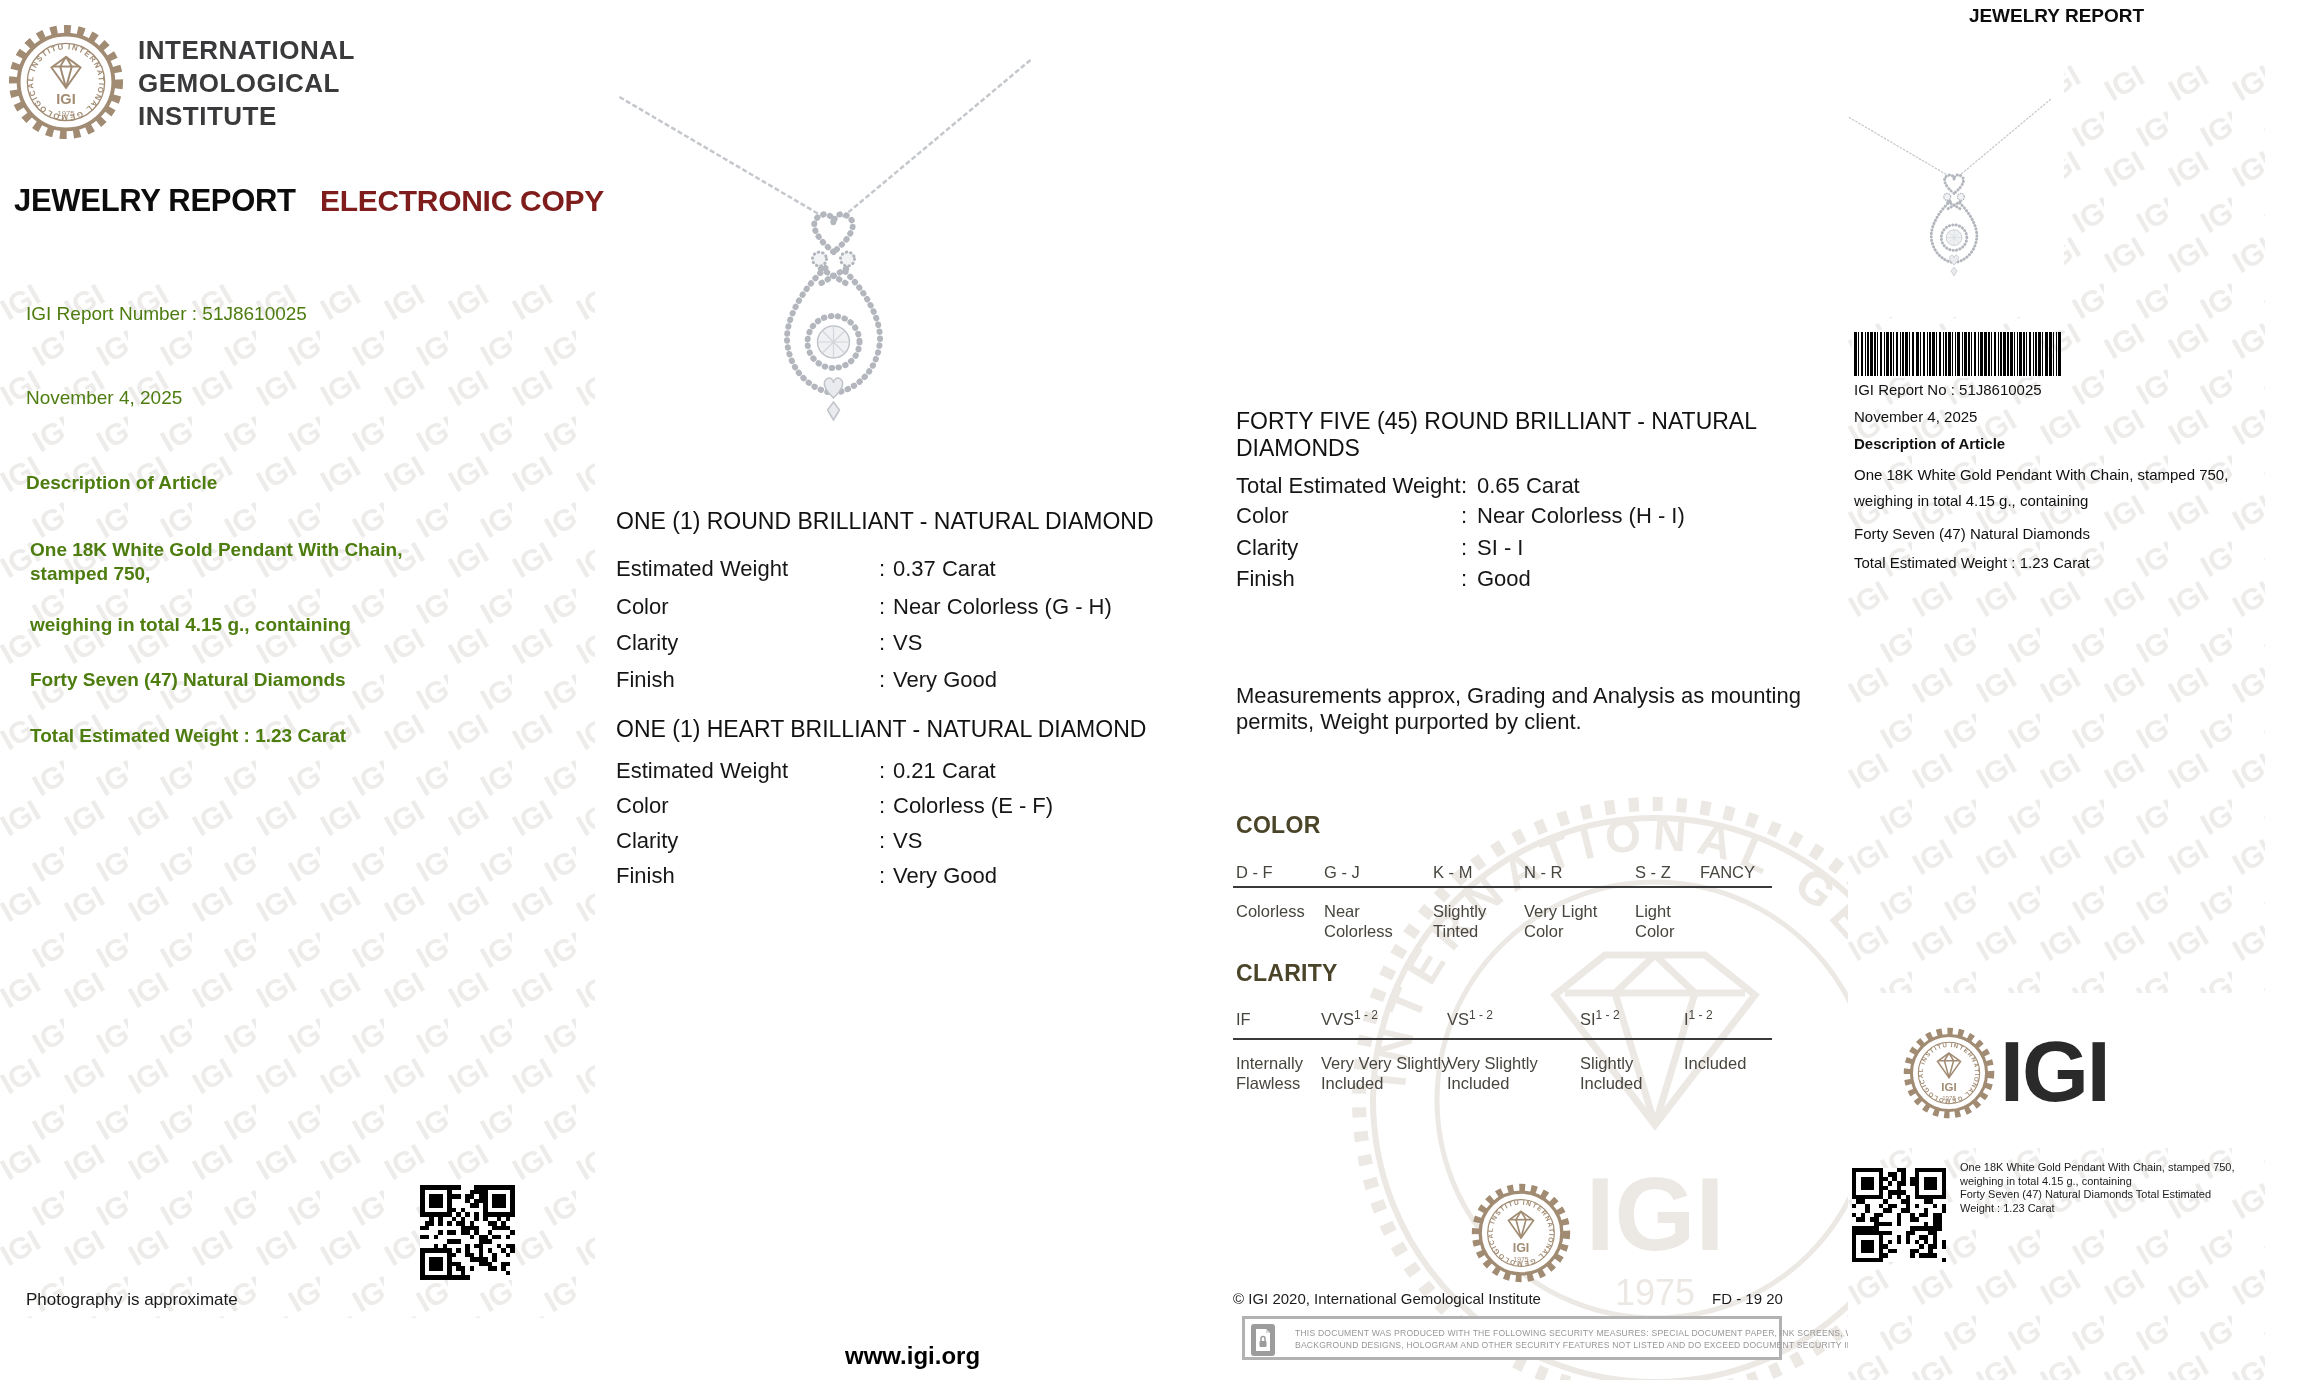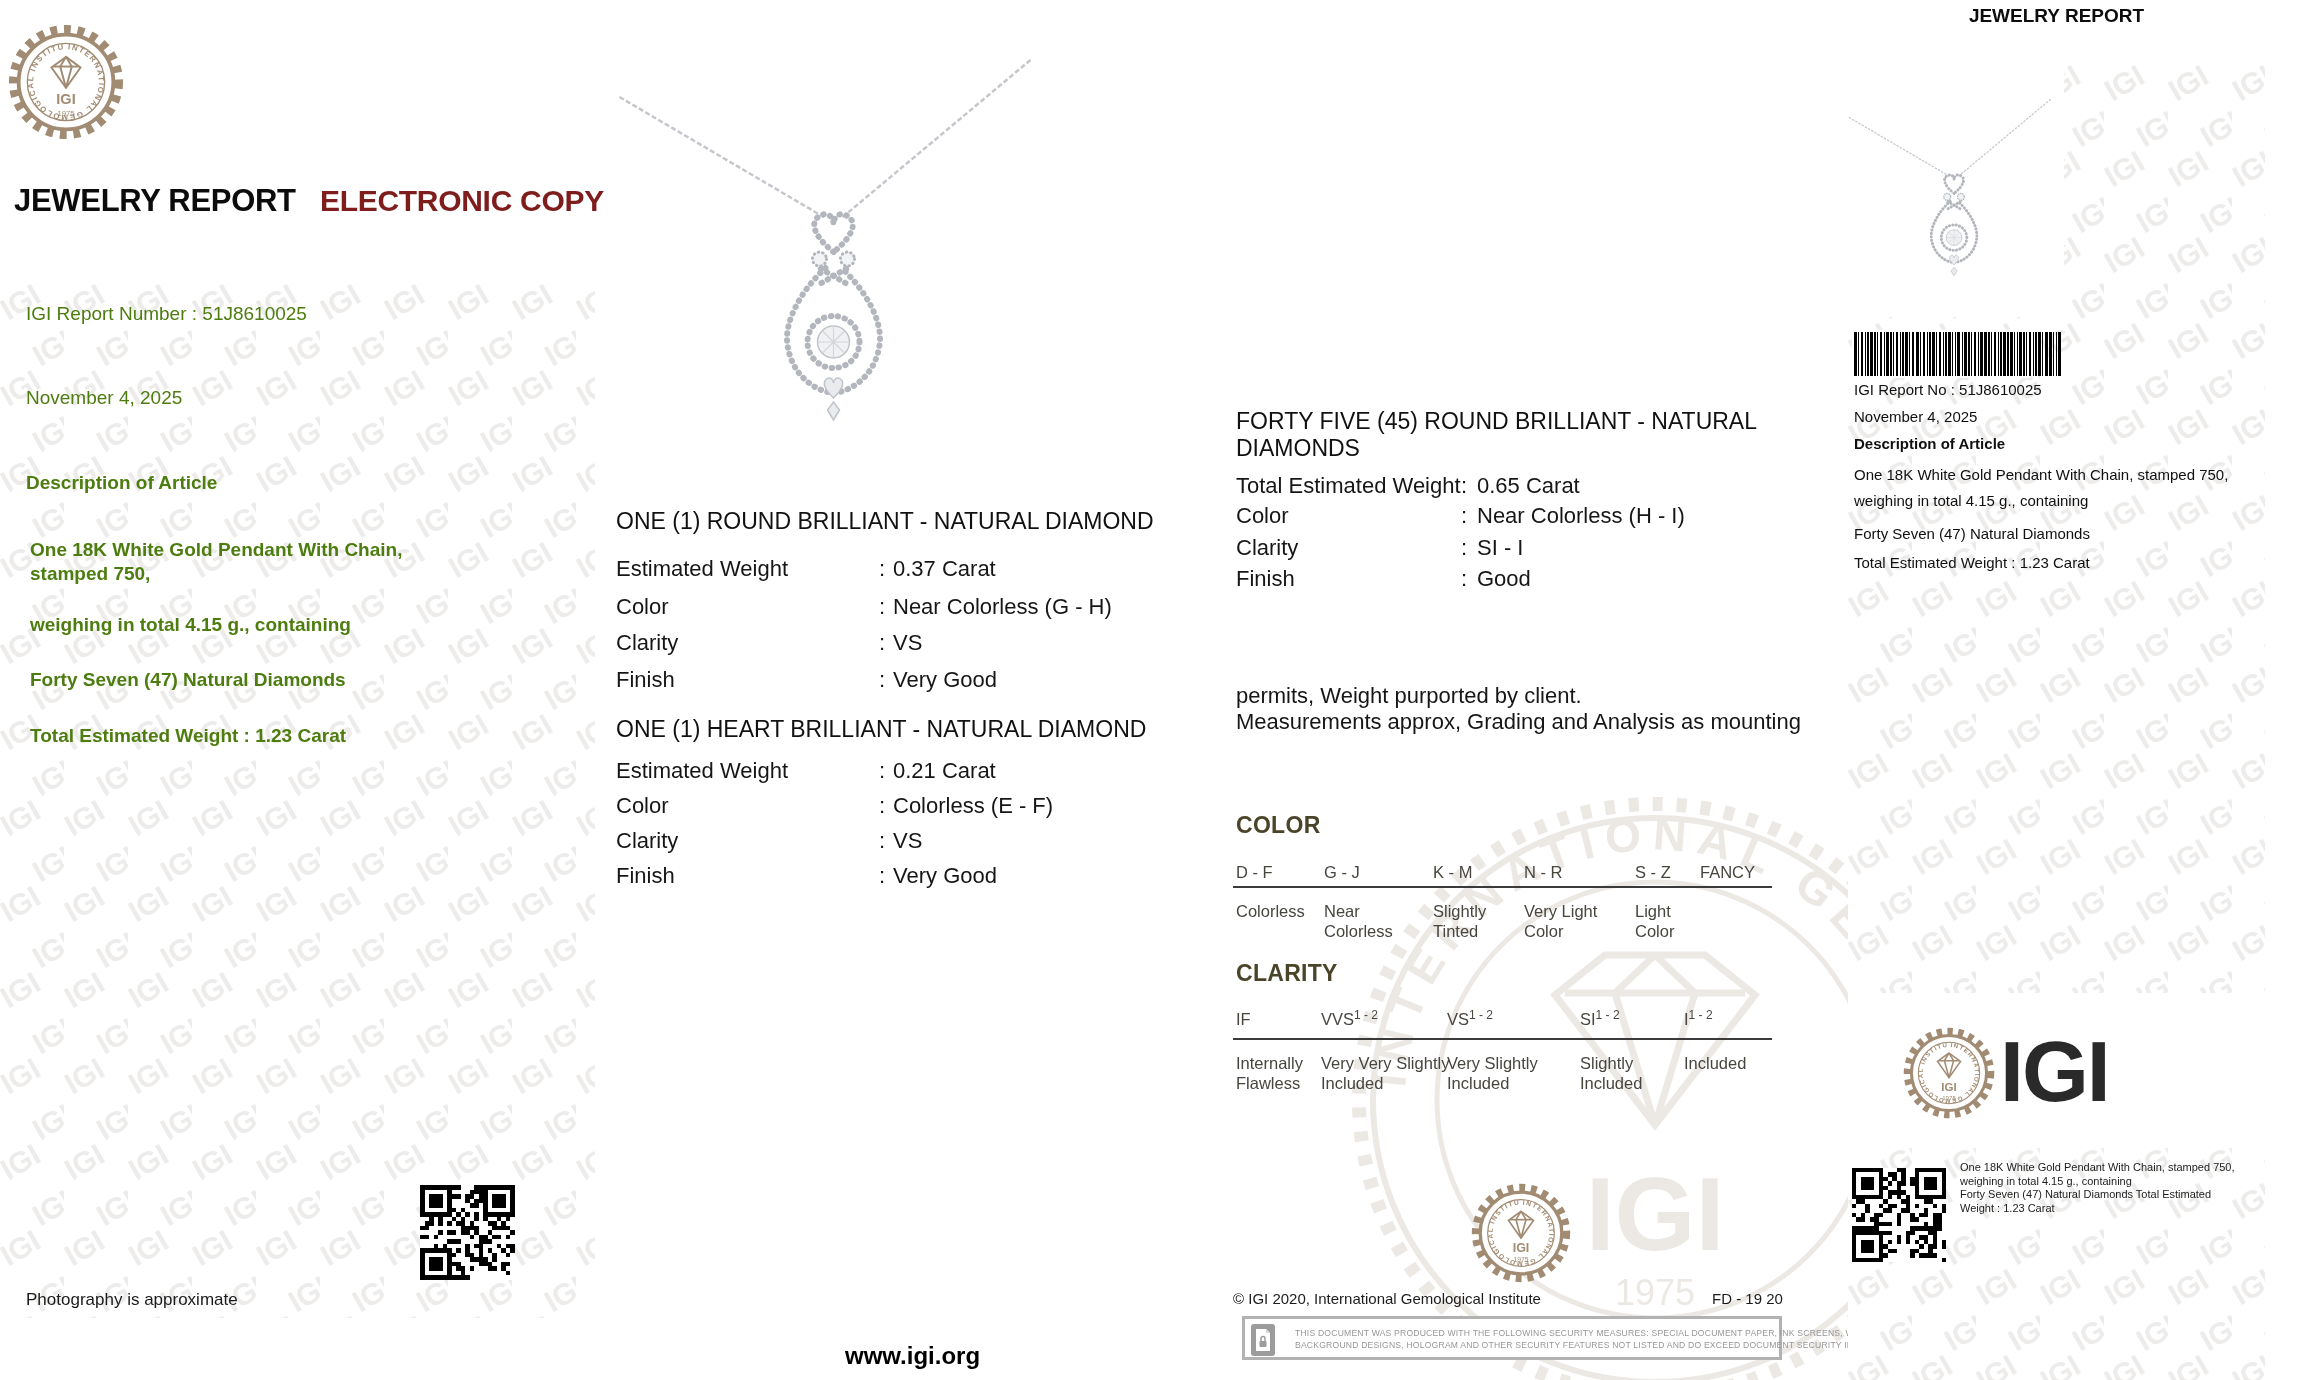--- a/index.html
+++ b/index.html
@@ -105,20 +105,25 @@
         </g>
         <path d="M216 358 C 208 350 204 343 209 339 C 213 336 216 340 216 343 C 216 340 219 336 223 339 C 228 343 224 350 216 358 Z" fill="#e9ebee" stroke="#c0c4c9" stroke-width="1.5"></path>
         <path d="M216 362 L222 370 L216 380 L210 370 Z" fill="#e9ebee" stroke="#c0c4c9" stroke-width="1.5"></path>
       </symbol>
     </defs>
   </svg>
 
   <svg class="abs" style="left:8px;top:24px" width="116" height="116">
     <use href="#igi-seal" width="116" height="116"></use>
   </svg>
+  <div class="org-name">
+    <div>INTERNATIONAL</div>
+    <div>GEMOLOGICAL</div>
+    <div>INSTITUTE</div>
+  </div>
   <div class="report-title">JEWELRY REPORT</div>
   <div class="copy-type">ELECTRONIC COPY</div>
 
   <div class="left-panel">
     <svg class="wm-svg">
       <defs>
         <pattern id="wmA" width="64" height="86" patternUnits="userSpaceOnUse">
           <g fill="#edecea" font-weight="bold" font-size="30" font-family="Liberation Sans, sans-serif">
             <text x="2" y="32" transform="rotate(-30 18 24)">IGI</text>
             <text x="34" y="78" transform="rotate(-30 50 70)">IGI</text>
@@ -673,22 +678,22 @@
       <span class="val">SI - I</span>
     </div>
     <div class="spec-row mid-row" style="top:158px">
       <span class="lbl">Finish</span>
       <span class="col">:</span>
       <span class="val">Good</span>
     </div>
   </div>
 
   <div class="note-lines">
+    <div>Measurements approx, Grading and Analysis as mounting</div>
     <div>permits, Weight purported by client.</div>
-    <div>Measurements approx, Grading and Analysis as mounting</div>
   </div>
 
   <div class="abs" style="left:1236px;top:812px;width:560px">
     <div class="scale-heading">COLOR</div>
     <div class="scale-item" style="left:0;top:51px">D - F</div>
     <div class="scale-item" style="left:88px;top:51px">G - J</div>
     <div class="scale-item" style="left:197px;top:51px">K - M</div>
     <div class="scale-item" style="left:288px;top:51px">N - R</div>
     <div class="scale-item" style="left:399px;top:51px">S - Z</div>
     <div class="scale-item" style="left:464px;top:51px">FANCY</div>

